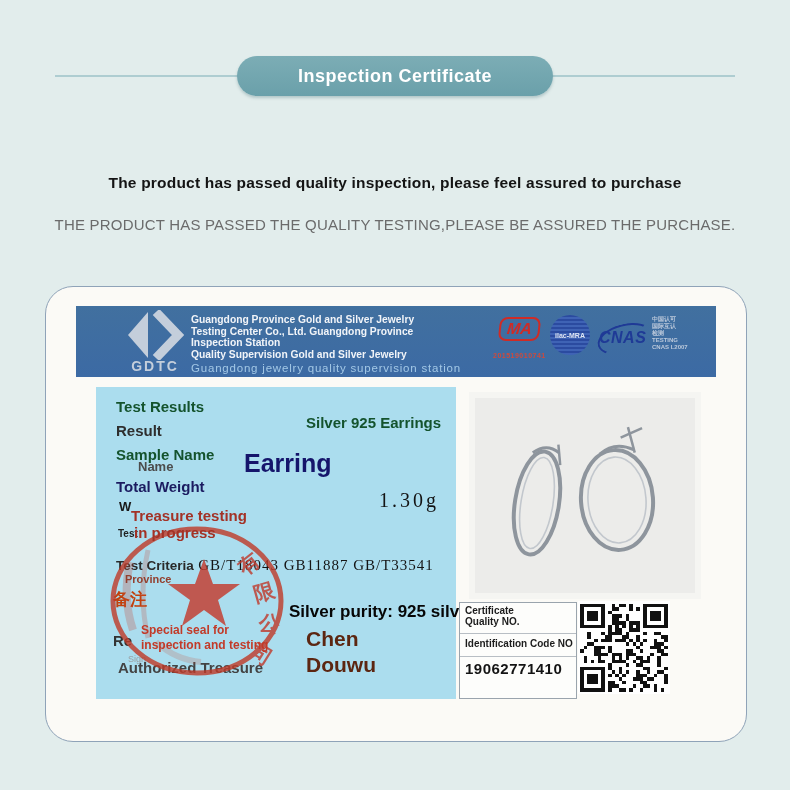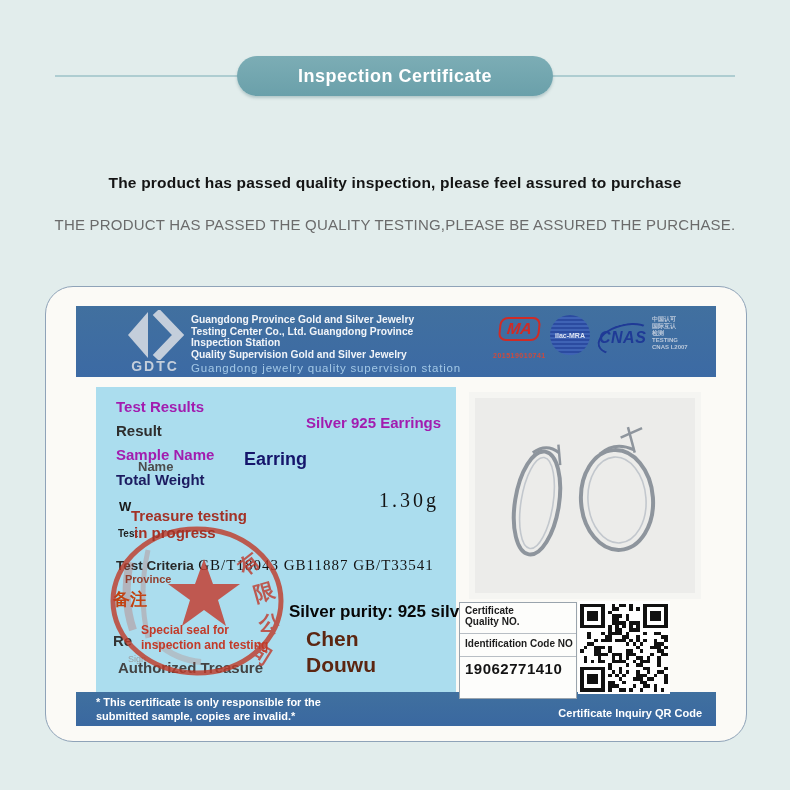--- a/index.html
+++ b/index.html
@@ -69,21 +69,21 @@
     transform:rotate(-14deg);
   }
   .cnas-side{position:absolute;left:576px;top:10px;line-height:7px;}
   .cnas-side div{font-size:6px;color:#bcc9db;font-weight:bold;}
   
   .body-panel{
     position:absolute;left:50px;top:100px;width:360px;height:312px;
     background:#abddee;
   }
   .bp{position:absolute;white-space:nowrap;}
-  .lab-black{font-weight:bold;font-size:15px;color:#a21caf;}
+  .lab-black{font-weight:bold;font-size:15px;color:#14532d;}
   .lab-gray{font-weight:bold;font-size:13px;color:#4c4c4c;}
   .lab-navy{font-weight:bold;font-size:15px;color:#1b1b60;}
   .red-status{font-weight:bold;font-size:15px;color:#a33226;}
   .serif-val{font-family:"Liberation Serif", serif;color:#141414;}
   .seal-red{font-weight:bold;font-size:12px;color:#c23a28;text-align:right;}
   .stamp-svg{position:absolute;left:0;top:105px;width:360px;height:207px;pointer-events:none;z-index:4;}
   .z5{z-index:5;}
   .z3{z-index:3;}
   
   .photo-panel{
@@ -155,25 +155,25 @@
       <div>TESTING</div>
       <div>CNAS L2007</div>
     </div>
   </div>
 
   <div class="body-panel">
     <div class="bp lab-black z3" style="left:20px;top:11px;">Test Results</div>
     <div class="bp z3" style="left:20px;top:35px;font-weight:bold;font-size:15px;color:#2e2e2e;">Result</div>
     <div class="bp lab-black z3" style="left:20px;top:59px;">Sample Name</div>
     <div class="bp lab-gray z3" style="left:20px;top:72px;padding-left:22px;">Name</div>
-    <div class="bp lab-navy z3" style="left:20px;top:84px;">Total Weight</div>
+    <div class="bp lab-navy z3" style="left:20px;top:91px;">Total Weight</div>
     <div class="bp z3" style="left:23px;top:112px;font-weight:bold;font-size:13px;color:#1a1a1a;">W</div>
 
     <div class="bp lab-black z3" style="left:210px;top:27px;">Silver 925 Earrings</div>
-    <div class="bp z3" style="left:148px;top:62px;font-weight:bold;font-size:18px;color:#15156b;">Earring</div>
+    <div class="bp z3" style="left:148px;top:62px;font-weight:bold;font-size:25px;color:#15156b;">Earring</div>
     <div class="bp serif-val z3" style="left:283px;top:102px;font-size:20px;letter-spacing:3px;">1.30g</div>
 
     <div class="bp red-status z5" style="left:35px;top:120px;">Treasure testing</div>
     <div class="bp z5" style="left:22px;top:141px;font-weight:bold;font-size:10px;color:#222;">Test</div>
     <div class="bp red-status z5" style="left:38px;top:137px;">in progress</div>
 
     <div class="bp z3" style="left:20px;top:169px;">
       <span style="font-weight:bold;font-size:13.5px;color:#2a2a2a;">Test Criteria</span>
       <span class="serif-val" style="font-size:15px;letter-spacing:1px;">GB/T18043 GB11887 GB/T33541</span>
     </div>
@@ -512,20 +512,13 @@
         <rect x="32" y="96" width="4" height="4"></rect>
         <rect x="44" y="96" width="4" height="4"></rect>
         <rect x="48" y="96" width="4" height="4"></rect>
         <rect x="56" y="96" width="4" height="4"></rect>
         <rect x="68" y="96" width="4" height="4"></rect>
         <rect x="84" y="96" width="4" height="4"></rect>
         <rect x="92" y="96" width="4" height="4"></rect>
       </svg>
   </div>
 
-  <div class="cert-footer">
-    <div class="disclaimer">
-      <div>* This certificate is only responsible for the</div>
-      <div>submitted sample, copies are invalid.*</div>
-    </div>
-    <div class="qr-caption">Certificate Inquiry QR Code</div>
-  </div>
 </div>
 
 </body></html>

